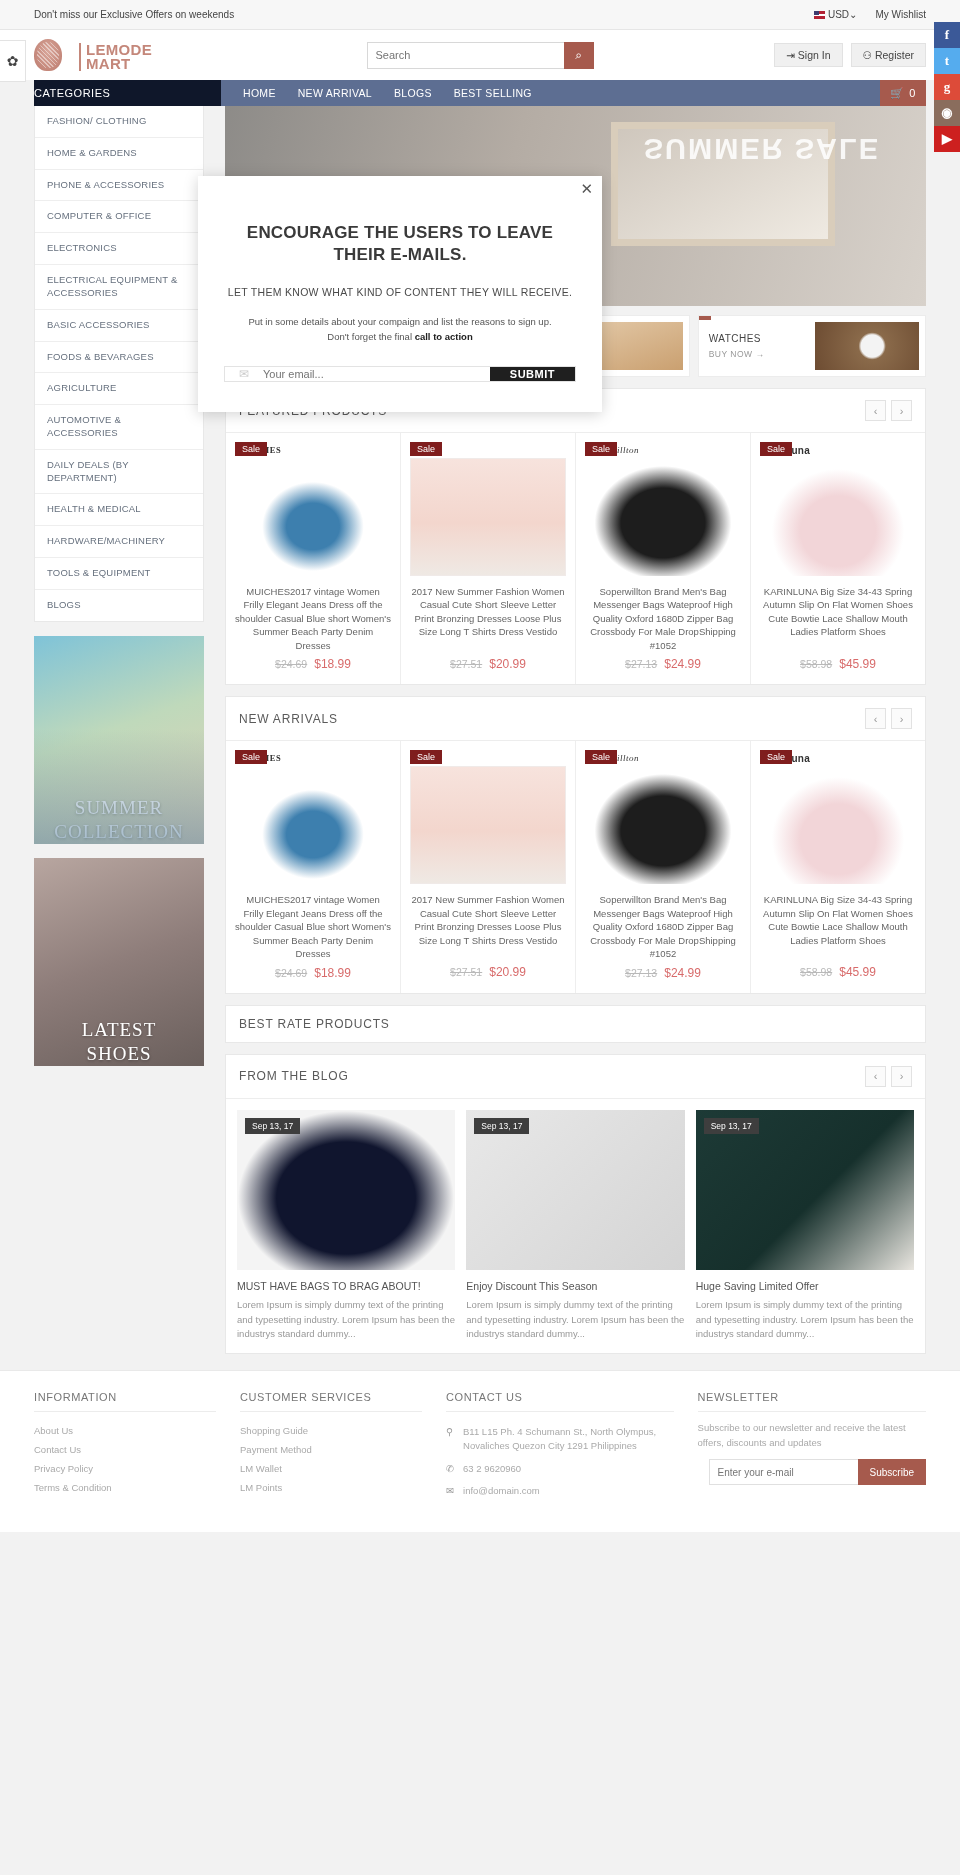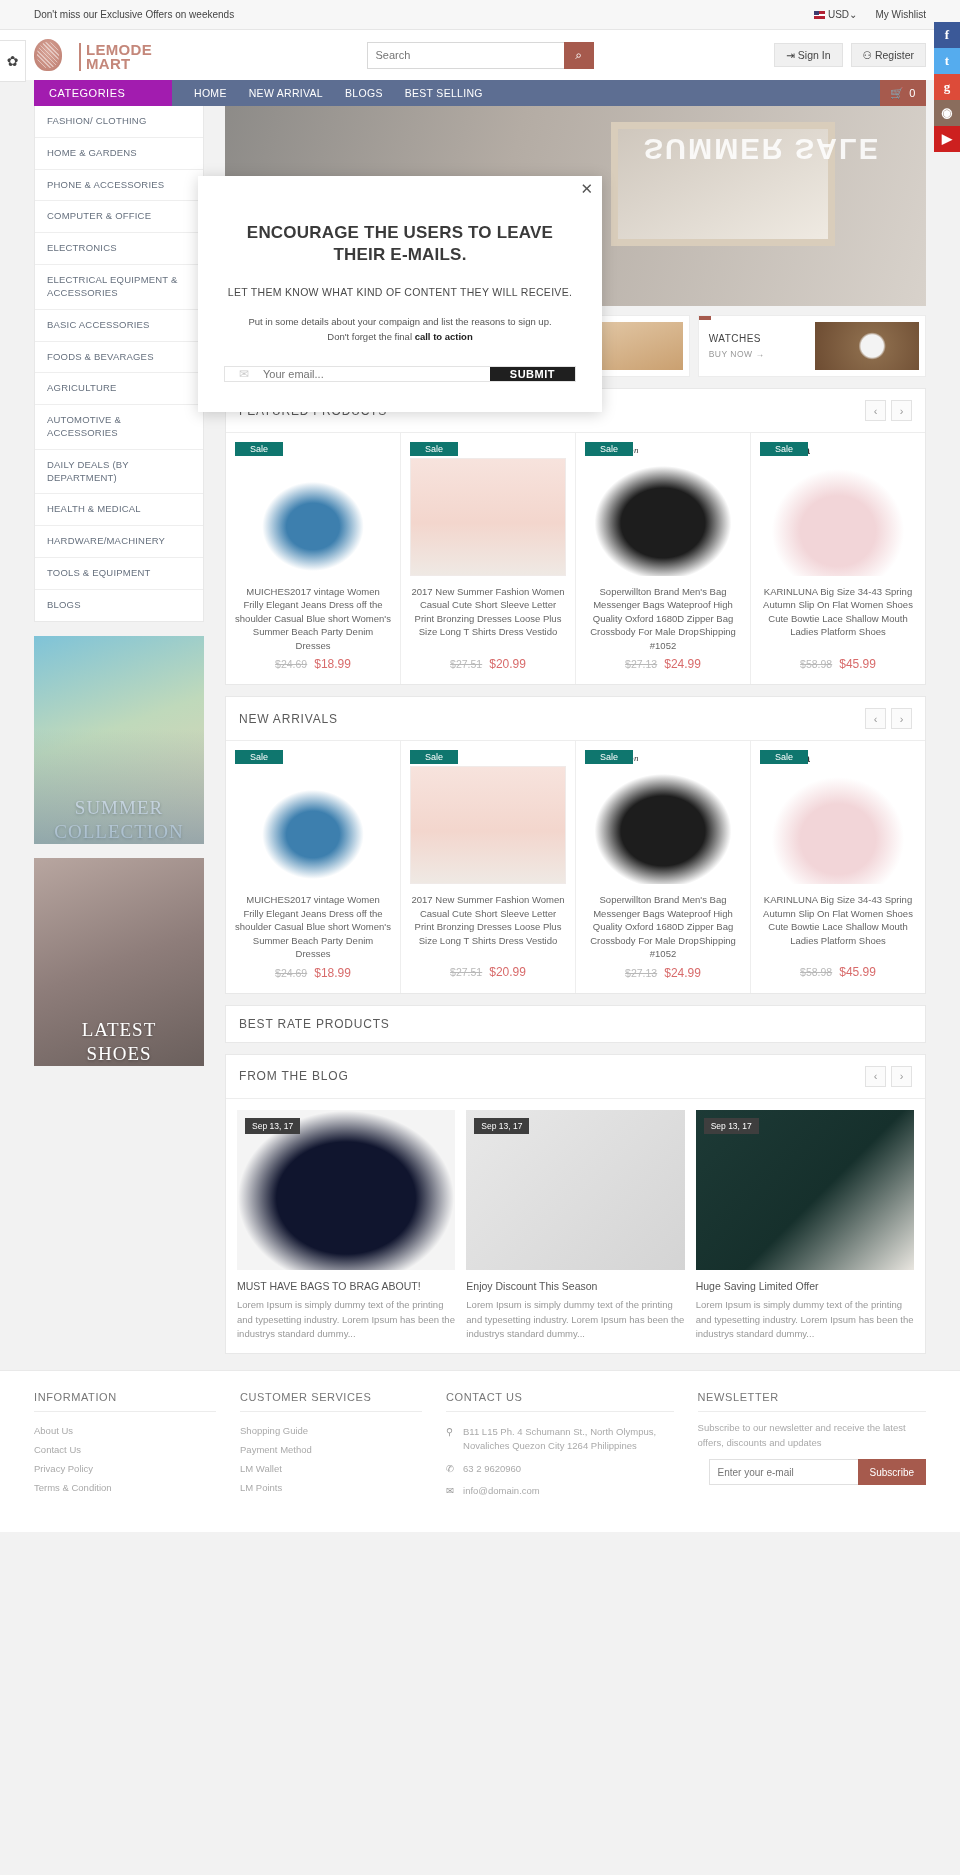--- a/index.html
+++ b/index.html
@@ -71,22 +71,22 @@
     background: #f0f0f0; border: 1px solid #e2e2e2; padding: 5px 11px;
     font-size: 10.5px; color: #444; cursor: pointer; white-space: nowrap;
     font-family: "Liberation Sans", sans-serif;
   }
 
   .navbar {
     background: #5d6e92; height: 26px; display: flex; align-items: stretch;
     margin: 0 34px; position: relative;
   }
   .cat-title {
-    background: #a21caf; color: #fff; width: 138px;
-    display: flex; align-items: center; padding-left: 15px;
+    background: #0f172a; color: #fff; width: 187px;
+    display: flex; align-items: center; 
     font-size: 11px; letter-spacing: .5px;
   }
   .navlinks { display: flex; align-items: center; gap: 22px; padding-left: 22px; flex: 1; }
   .navlinks a { color: #fff; text-decoration: none; font-size: 10.5px; letter-spacing: .3px; }
   .cart {
     background: #a65a4d; width: 46px; display: flex; align-items: center;
     justify-content: center; gap: 5px; color: #fff; font-size: 11px;
   }
 
   .layout { display: flex; margin: 0 34px; gap: 21px; align-items: flex-start; }
@@ -156,22 +156,22 @@
     color: #999; font-size: 11px; display: flex; align-items: center;
     justify-content: center; cursor: pointer;
   }
   .products { display: flex; }
   .product {
     flex: 1; border-right: 1px solid #eee; padding: 9px 9px 13px;
     position: relative; min-width: 0;
   }
   .product:last-child { border-right: none; }
   .sale-tag {
-    position: absolute; left: 9px; top: 9px; background: #0f766e; color: #fff;
-    font-size: 9px; padding: 2px 15px; z-index: 4;
+    position: absolute; left: 9px; top: 9px; background: #7f1d1d; color: #fff;
+    font-size: 9px; padding: 2px 7px; z-index: 4;
   }
   .brandmark {
     font-size: 8.5px; color: #333; margin: 3px 0 2px 2px; height: 11px;
     font-family: "Liberation Serif", serif; letter-spacing: .5px; font-weight: bold;
   }
   .brandmark.script { font-style: italic; font-weight: normal; font-size: 9px; }
   .brandmark.karin { font-size: 10px; font-family: "Liberation Sans", sans-serif; letter-spacing: .2px; }
   .p-img { height: 118px; position: relative; overflow: hidden; background: #fff; }
   .p-img.dress-blue { background: radial-gradient(ellipse at 50% 58%, #3d7fae 0 24%, #fff 46%); }
   .p-img.dress-pink {
@@ -521,21 +521,21 @@
           <li>Shopping Guide</li>
           <li>Payment Method</li>
           <li>LM Wallet</li>
           <li>LM Points</li>
         </ul>
     </div>
     <div class="fcol wide">
       <h4>CONTACT US</h4>
       <div class="contact-row">
         <span class="ico">⚲</span>
-        <span>B11 L15 Ph. 4 Schumann St., North Olympus, Novaliches Quezon City 1264 Philippines</span>
+        <span>B11 L15 Ph. 4 Schumann St., North Olympus, Novaliches Quezon City 1291 Philippines</span>
       </div>
       <div class="contact-row">
         <span class="ico">✆</span>
         <span>63 2 9620960</span>
       </div>
       <div class="contact-row">
         <span class="ico">✉</span>
         <span>info@domain.com</span>
       </div>
     </div>

